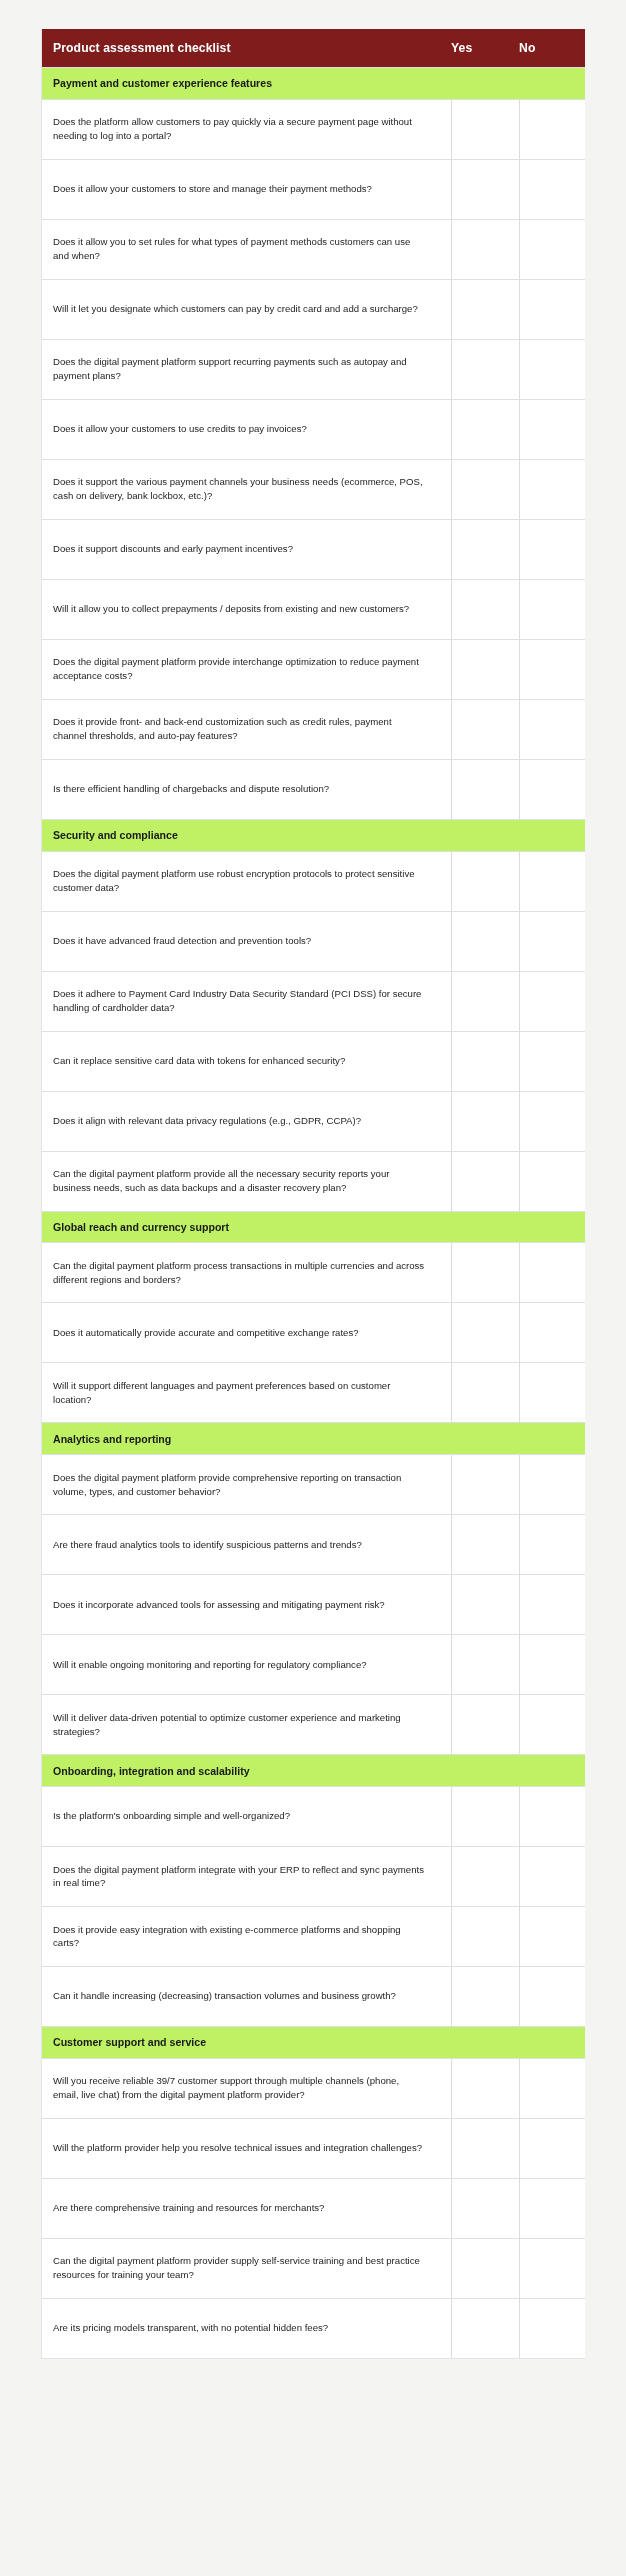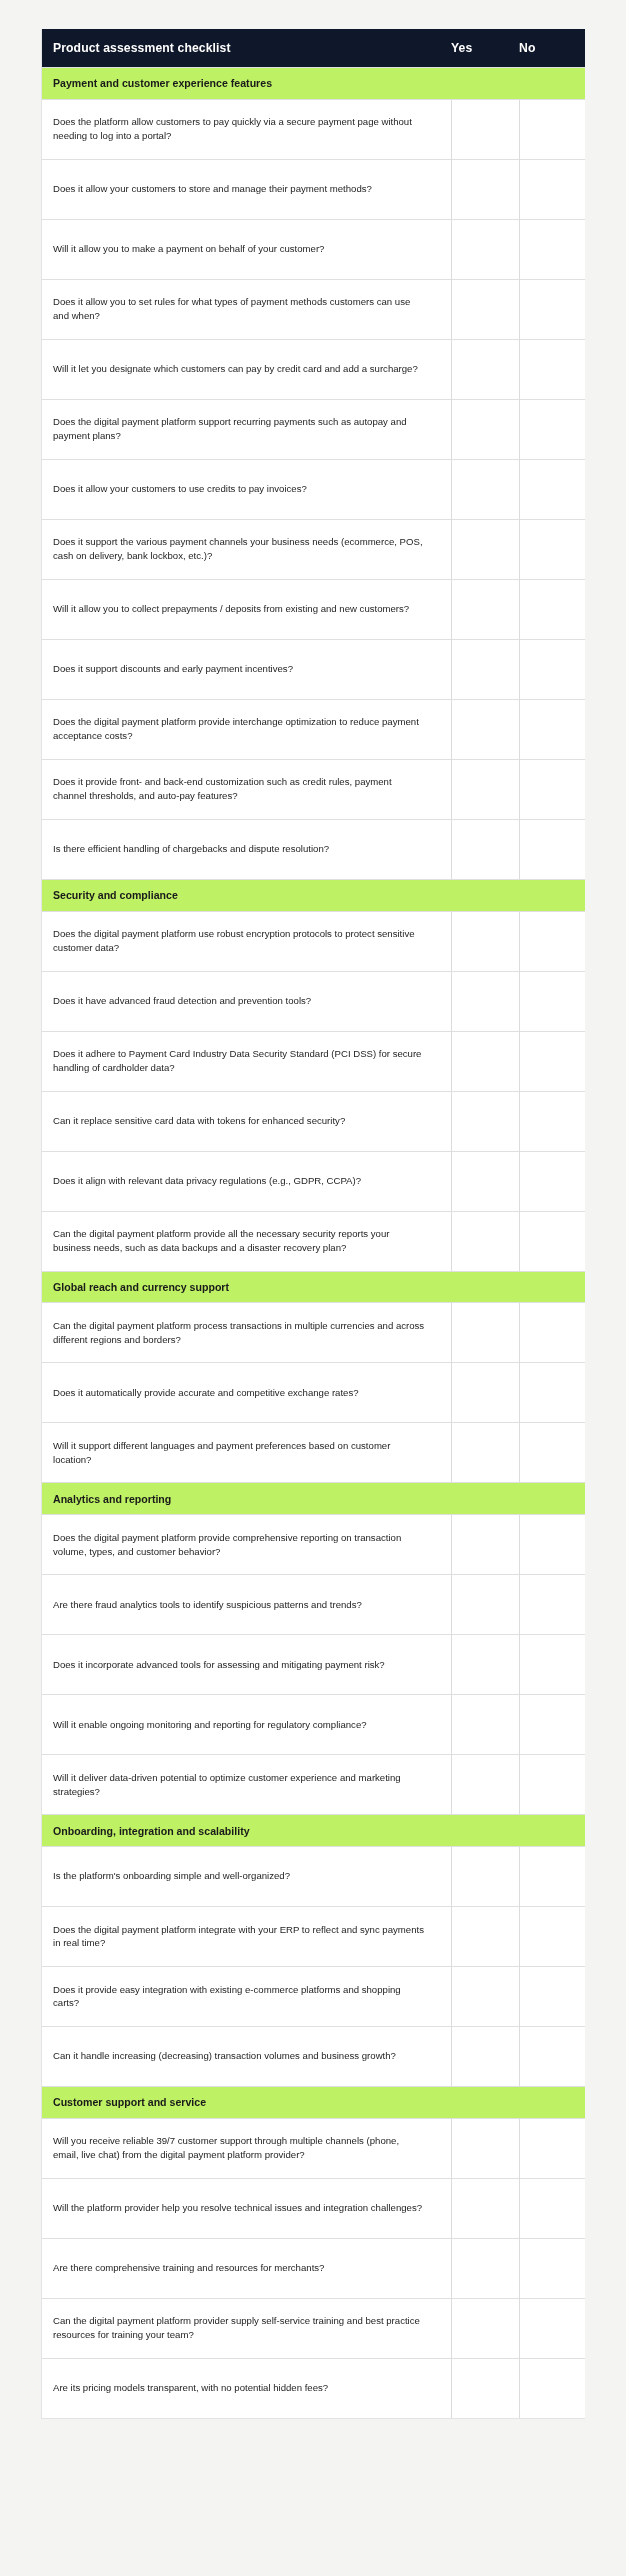--- a/index.html
+++ b/index.html
@@ -34,21 +34,21 @@
     border-collapse: collapse;
     table-layout: fixed;
     font-size: 9.6px;
   }
   col.c-q  { width: 409px; }
   col.c-y  { width: 68px; }
   col.c-n  { width: 66px; }
 
   
   thead th {
-    background: #0f172a;
+    background: #7f1d1d;
     color: #ffffff;
     font-size: 12.2px;
     font-weight: bold;
     letter-spacing: 0.1px;
     padding: 12px 0 12px 0;
     height: 33px;
     box-sizing: border-box;
     vertical-align: middle;
   }
   th.h-title {
@@ -119,25 +119,20 @@
             <td class="q">Does the platform allow customers to pay quickly via a secure payment page without needing to log into a portal?</td>
             <td class="yes"></td>
             <td class="no"></td>
           </tr>
           <tr class="qrow">
             <td class="q">Does it allow your customers to store and manage their payment methods?</td>
             <td class="yes"></td>
             <td class="no"></td>
           </tr>
           <tr class="qrow">
-            <td class="q">Will it allow you to make a payment on behalf of your customer?</td>
-            <td class="yes"></td>
-            <td class="no"></td>
-          </tr>
-          <tr class="qrow">
             <td class="q">Does it allow you to set rules for what types of payment methods customers can use and when?</td>
             <td class="yes"></td>
             <td class="no"></td>
           </tr>
           <tr class="qrow">
             <td class="q">Will it let you designate which customers can pay by credit card and add a surcharge?</td>
             <td class="yes"></td>
             <td class="no"></td>
           </tr>
           <tr class="qrow">
@@ -149,26 +144,26 @@
             <td class="q">Does it allow your customers to use credits to pay invoices?</td>
             <td class="yes"></td>
             <td class="no"></td>
           </tr>
           <tr class="qrow">
             <td class="q">Does it support the various payment channels your business needs (ecommerce, POS, cash on delivery, bank lockbox, etc.)?</td>
             <td class="yes"></td>
             <td class="no"></td>
           </tr>
           <tr class="qrow">
+            <td class="q">Does it support discounts and early payment incentives?</td>
+            <td class="yes"></td>
+            <td class="no"></td>
+          </tr>
+          <tr class="qrow">
             <td class="q">Will it allow you to collect prepayments / deposits from existing and new customers?</td>
-            <td class="yes"></td>
-            <td class="no"></td>
-          </tr>
-          <tr class="qrow">
-            <td class="q">Does it support discounts and early payment incentives?</td>
             <td class="yes"></td>
             <td class="no"></td>
           </tr>
           <tr class="qrow">
             <td class="q">Does the digital payment platform provide interchange optimization to reduce payment acceptance costs?</td>
             <td class="yes"></td>
             <td class="no"></td>
           </tr>
           <tr class="qrow">
             <td class="q">Does it provide front- and back-end customization such as credit rules, payment channel thresholds, and auto-pay features?</td>

